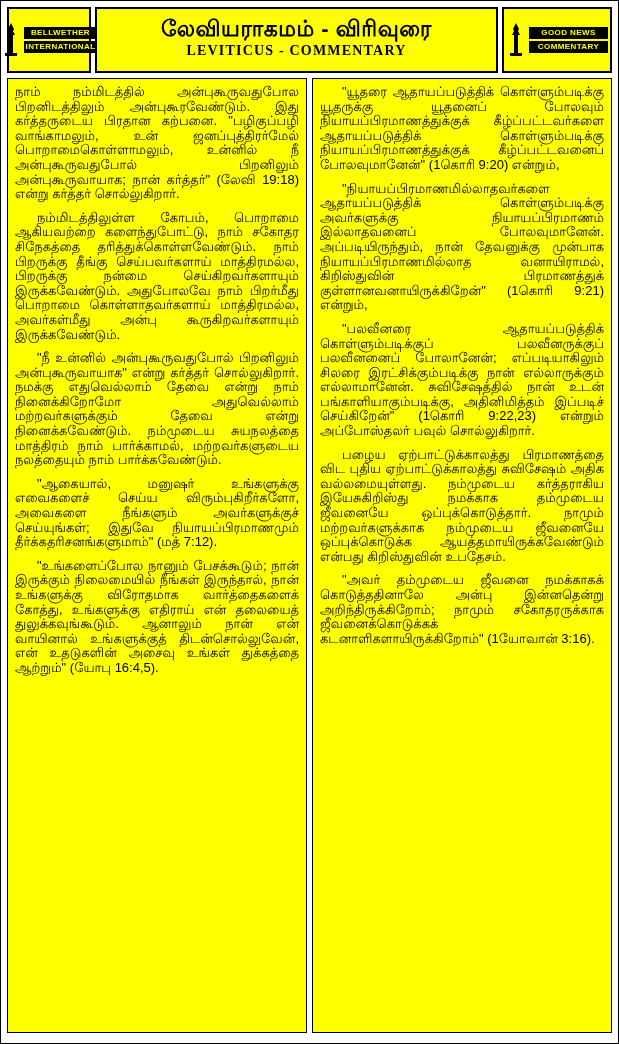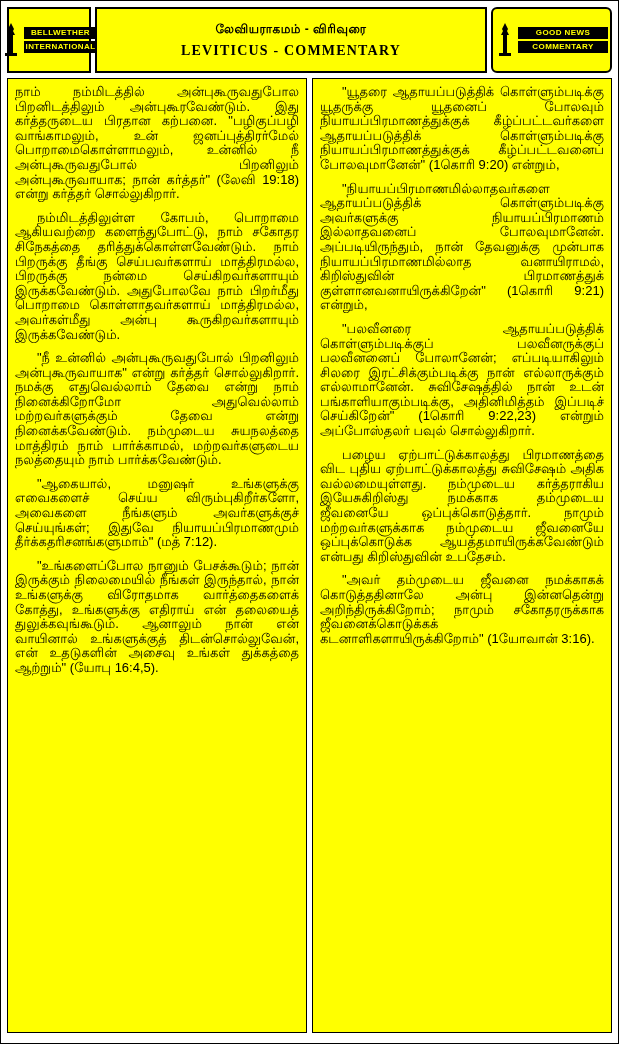--- a/index.html
+++ b/index.html
@@ -33,22 +33,21 @@
     background: #ffff00;
     border: 2px solid #000000;
     box-sizing: border-box;
     display: flex;
     flex-direction: column;
     align-items: center;
     justify-content: center;
     padding: 2px;
   }
   .logo-box.right {
-    width: 121px;
-    border-radius: 6px;
+    width: 110px;
   }
   .logo-inner {
     display: flex;
     align-items: center;
     justify-content: center;
     gap: 3px;
     width: 100%;
   }
   .logo-mark {
     width: 20px;
@@ -79,21 +78,21 @@
     margin: 0 4px;
     background: #ffff00;
     border: 2px solid #000000;
     box-sizing: border-box;
     display: flex;
     flex-direction: column;
     align-items: center;
     justify-content: center;
   }
   .title-ta {
-    font-size: 12px;
+    font-size: 22px;
     font-weight: bold;
     color: #000000;
     line-height: 22px;
     letter-spacing: 0.5px;
   }
   .title-en {
     font-family: "Liberation Serif", serif;
     font-size: 14px;
     font-weight: bold;
     color: #000000;

